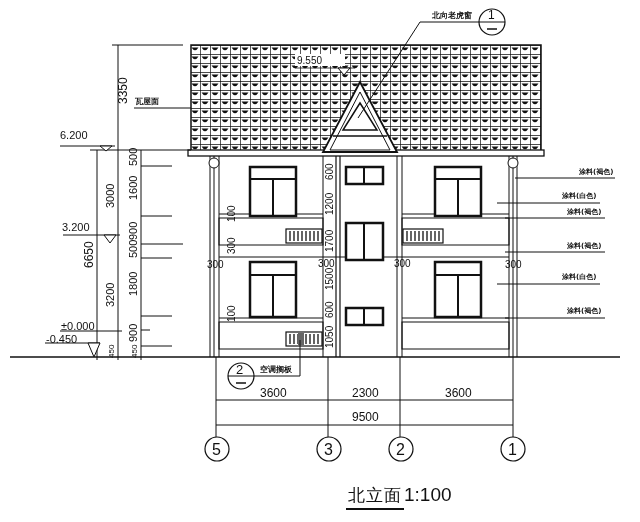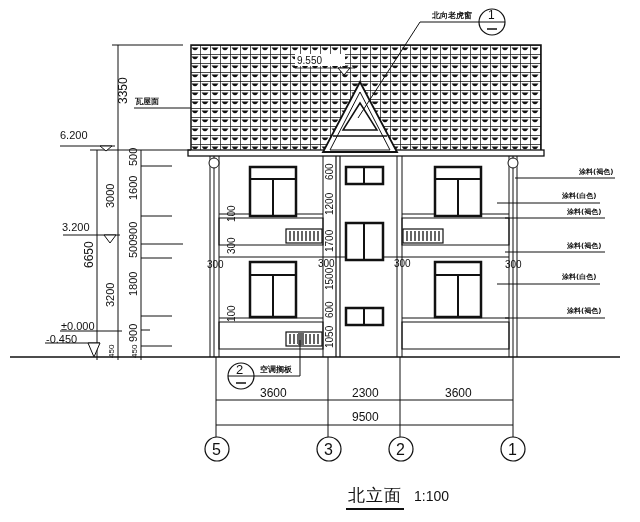--- a/index.html
+++ b/index.html
@@ -1,22 +1,22 @@
 <!DOCTYPE html>
 <html><head>
 <meta charset="utf-8">
 <style>
   html,body{margin:0;padding:0;background:#fff;}
   body{width:640px;height:522px;position:relative;overflow:hidden;font-family:"Liberation Sans",sans-serif;color:#111;}
   #drawing{position:absolute;left:0;top:0;width:640px;height:522px;}
   .t{font-family:"Liberation Sans",sans-serif;fill:#111;}
   .ts{font-family:"DejaVu Sans",sans-serif;fill:#111;}
-  .title-block{position:absolute;left:346px;top:484px;display:flex;align-items:baseline;gap:10px;text-align:center;}
+  .title-block{position:absolute;left:346px;top:484px;display:flex;align-items:baseline;gap:0;text-align:center;}
   .title-main{font-family:"DejaVu Serif",serif;font-size:17px;letter-spacing:1px;border-bottom:2px solid #111;padding:0 2px 1px 2px;}
-  .title-scale{font-family:"Liberation Sans",sans-serif;font-size:14px;}
+  .title-scale{font-family:"Liberation Sans",sans-serif;font-size:19px;}
 </style>
 </head>
 <body>
 
 <svg id="drawing" viewBox="0 0 640 522" xmlns="http://www.w3.org/2000/svg">
   <defs>
     <pattern id="tiles" width="10" height="9" patternUnits="userSpaceOnUse">
       <rect width="10" height="9" fill="#fff"></rect>
       <path d="M0 0H10M0 0V9" stroke="#111" stroke-width="1.4"></path>
       <path d="M1.5 2.5 Q5 8 8.5 2.5 Z" fill="#111"></path>

